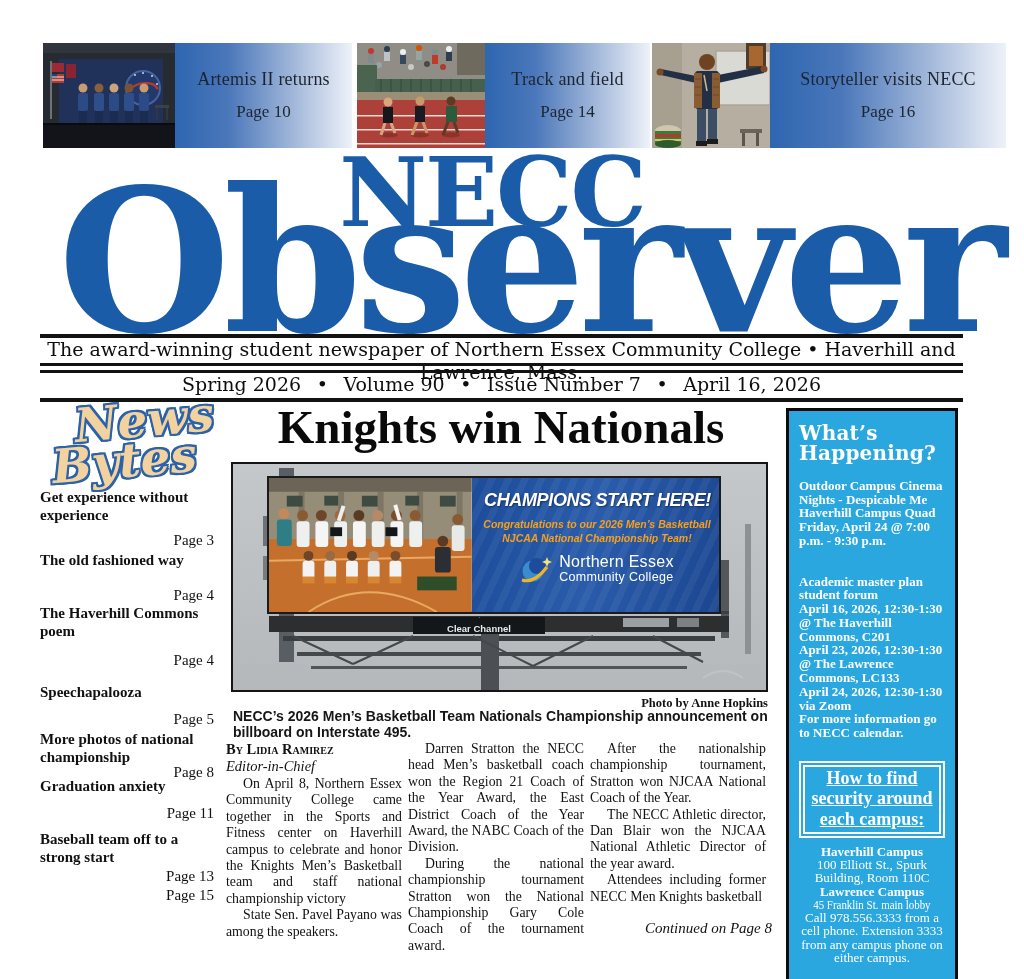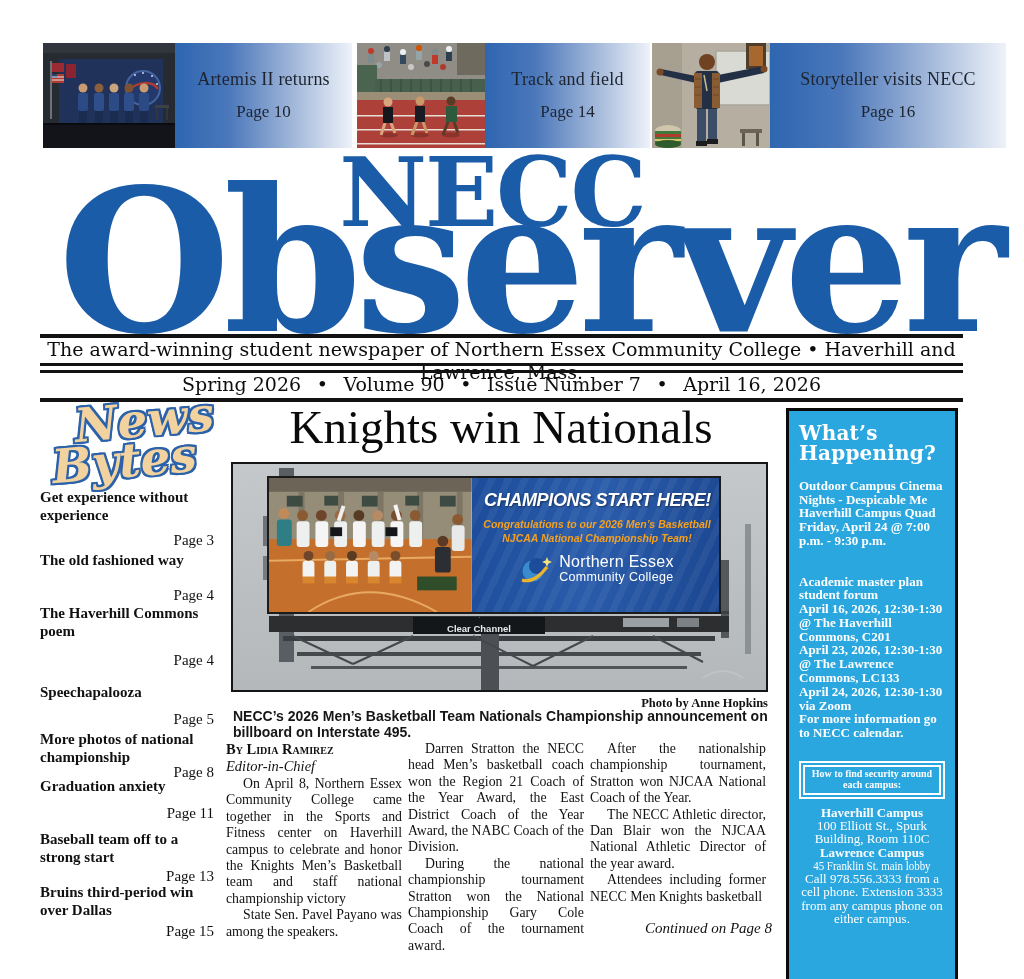--- a/index.html
+++ b/index.html
@@ -68,21 +68,21 @@
   .nb-item:nth-of-type(3){margin-top:0px;}  .nb-item:nth-of-type(3) .nb-page{margin-top:12px;}
   .nb-item:nth-of-type(4){margin-top:14px;} .nb-item:nth-of-type(4) .nb-page{margin-top:10px;}
   .nb-item:nth-of-type(5){margin-top:2px;}  .nb-item:nth-of-type(5) .nb-page{margin-top:-2px;}
   .nb-item:nth-of-type(6){margin-top:-4px;} .nb-item:nth-of-type(6) .nb-page{margin-top:10px;}
   .nb-item:nth-of-type(7){margin-top:8px;}  .nb-item:nth-of-type(7) .nb-page{margin-top:2px;}
   .nb-item:nth-of-type(8){margin-top:-2px;} .nb-item:nth-of-type(8) .nb-page{margin-top:4px;}
 
   
   .headline {
     position:absolute; left:222px; top:402px; width:558px; text-align:center;
-    font-family:"Liberation Serif", serif; font-weight:normal; font-size:47px;
+    font-family:"Liberation Serif", serif; font-weight:bold; font-size:47px;
     letter-spacing:0px; color:#0a0a0a; line-height:1.1; white-space:nowrap;
   }
   .photo {
     position:absolute; left:231px; top:462px; width:537px; height:230px;
     border:2px solid #151515; background:linear-gradient(#c5c8ca,#b4b8ba);
   }
   .photo svg.structure { position:absolute; inset:0; }
   .panel {
     position:absolute; left:34px; top:12px; width:454px; height:138px;
     border:2px solid #1b1b1b; display:flex; overflow:hidden;
@@ -138,21 +138,21 @@
     padding:12px 10px 8px;
   }
   .wh-title {
     font-family:"DejaVu Serif", serif; font-weight:bold; font-size:20px; line-height:1.02;
     white-space:pre-line; letter-spacing:.2px;
   }
   .wh-event { margin-top:15px; font-weight:bold; font-size:13px; line-height:1.06; white-space:pre-line; }
   .wh-event.e2 { margin-top:27px; }
   .sec-outer { margin-top:21px; border:2px solid #fff; padding:2px; }
   .sec-inner { border:2px solid #fff; padding:1px 2px 2px; text-align:center; }
-  .sec-title { font-weight:bold; font-size:10px; line-height:1.15; }
+  .sec-title { font-weight:bold; font-size:18px; line-height:1.15; text-decoration:underline; }
   .sec-details { margin-top:7px; text-align:center; font-size:13px; line-height:1.02; }
   .sec-details .campus { font-weight:bold; }
   .sec-cond { display:inline-block; transform:scaleX(.84); transform-origin:center; white-space:nowrap; }
 </style>
 </head>
 <body>
 
 <div class="page">
 
   <div class="teasers">
@@ -352,21 +352,20 @@
     </div>
     <div class="nb-item">
       <div class="nb-title">Graduation anxiety</div>
       <div class="nb-page">Page 11</div>
     </div>
     <div class="nb-item">
       <div class="nb-title">Baseball team off to a strong start</div>
       <div class="nb-page">Page 13</div>
     </div>
     <div class="nb-item">
-      <div class="nb-title">Bruins third-period win over Dallas</div>
       <div class="nb-page">Page 15</div>
     </div>
   </div>
 
   <h1 class="headline">Knights win Nationals</h1>
 
   <div class="photo">
     <svg class="structure" width="533" height="226" viewBox="0 0 533 226">
       <rect x="46" y="4" width="15" height="194" fill="#585e63"></rect>
       <line x1="46" y1="30" x2="61" y2="44" stroke="#474c50" stroke-width="2"></line>

